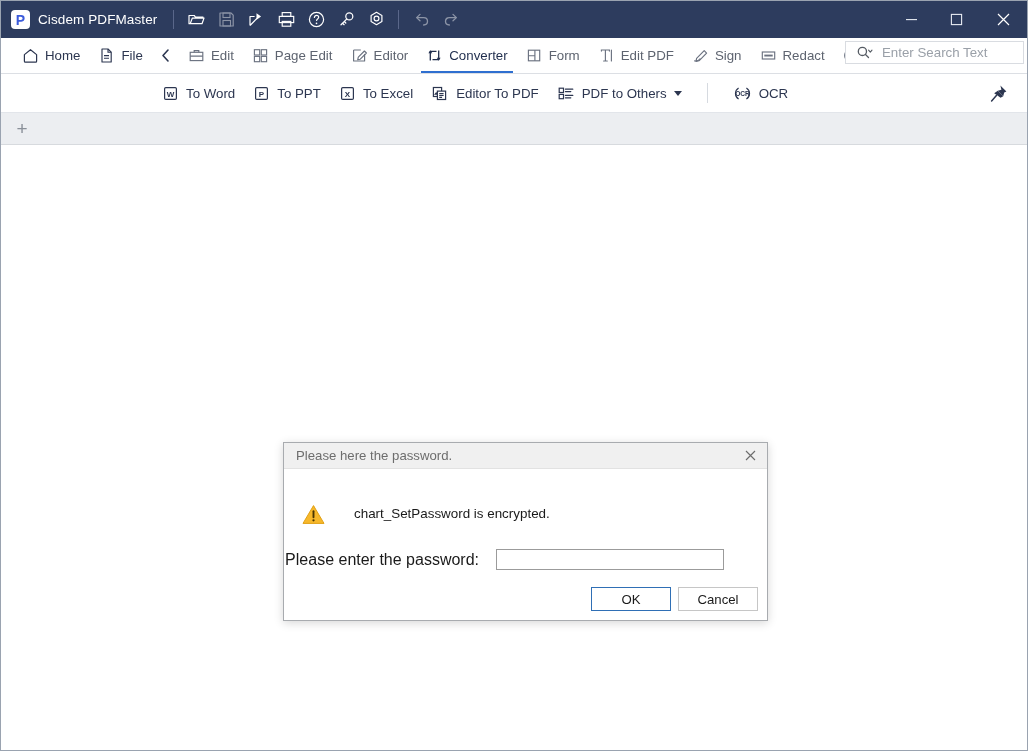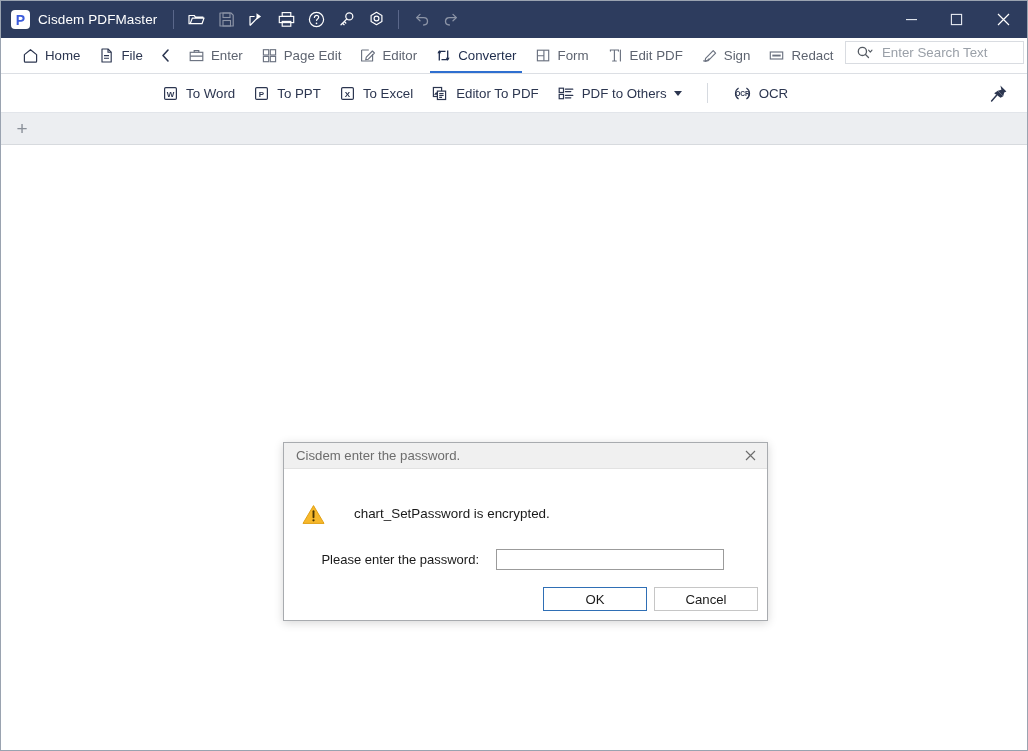--- a/index.html
+++ b/index.html
@@ -295,21 +295,21 @@
     position: absolute;
     left: 0; right: 0;
     top: 80px;
     display: flex;
     align-items: center;
   }
   .pw-label {
     width: 212px;
     text-align: right;
     color: #1a1a1a;
-    font-size: 13px;
+    font-size: 16px;
     padding-right: 17px;
     box-sizing: border-box;
   }
   .pw-input {
     width: 228px;
     height: 21px;
     border: 1px solid #9b9b9b;
     background: #ffffff;
     box-sizing: border-box;
     font-family: "Liberation Sans", sans-serif;
@@ -318,21 +318,21 @@
     outline: none;
     color: #1a1a1a;
   }
   .dlg-buttons {
     position: absolute;
     right: 9px;
     bottom: 10px;
     display: flex;
   }
   .btn {
-    width: 104px;
+    width: 80px;
     height: 24px;
     font-size: 13.2px;
     font-family: "Liberation Sans", sans-serif;
     color: #1a1a1a;
     background: #ffffff;
     border: 1px solid #c6c6c6;
     box-sizing: border-box;
     cursor: default;
     display: flex;
     align-items: center;
@@ -459,21 +459,21 @@
         </svg>
     </div>
 
     <div class="mi">
       <span class="gi">
         <svg width="17" height="17" viewBox="0 0 17 17">
             <rect x="2.2" y="5.3" width="12.6" height="8.3" fill="none" stroke="#6b7280" stroke-width="1.15"></rect>
             <path d="M6.2 5.3V3.6h4.6v1.7M2.2 9.1h12.6" fill="none" stroke="#6b7280" stroke-width="1.15"></path>
           </svg>
       </span>
-      <span>Enter</span>
+      <span>Edit</span>
     </div>
 
     <div class="mi">
       <span class="gi">
         <svg width="17" height="17" viewBox="0 0 17 17">
             <rect x="2.4" y="2.7" width="5.3" height="5.3" fill="none" stroke="#6b7280" stroke-width="1.15"></rect>
             <rect x="9.3" y="2.7" width="5.3" height="5.3" fill="none" stroke="#6b7280" stroke-width="1.15"></rect>
             <rect x="2.4" y="9.4" width="5.3" height="5.3" fill="none" stroke="#6b7280" stroke-width="1.15"></rect>
             <rect x="9.3" y="9.4" width="5.3" height="5.3" fill="none" stroke="#6b7280" stroke-width="1.15"></rect>
           </svg>
@@ -653,21 +653,21 @@
   </div>
 
   <div class="workarea">
 
     <div class="droptext">
       <span>Drag and drop the files here or click </span><span class="link">“Open Files”</span>
     </div>
 
     <div class="dlg">
       <div class="dlg-title">
-        <div class="t">Cisdem enter the password.</div>
+        <div class="t">Please here the password.</div>
         <div class="dlg-close">
           <svg width="13" height="13" viewBox="0 0 13 13">
               <path d="M2 2l9 9M11 2l-9 9" stroke="#6d6d6d" stroke-width="1.15"></path>
             </svg>
         </div>
       </div>
       <div class="dlg-body">
 
         <div class="warn-row">
           <span class="warn-icon">

